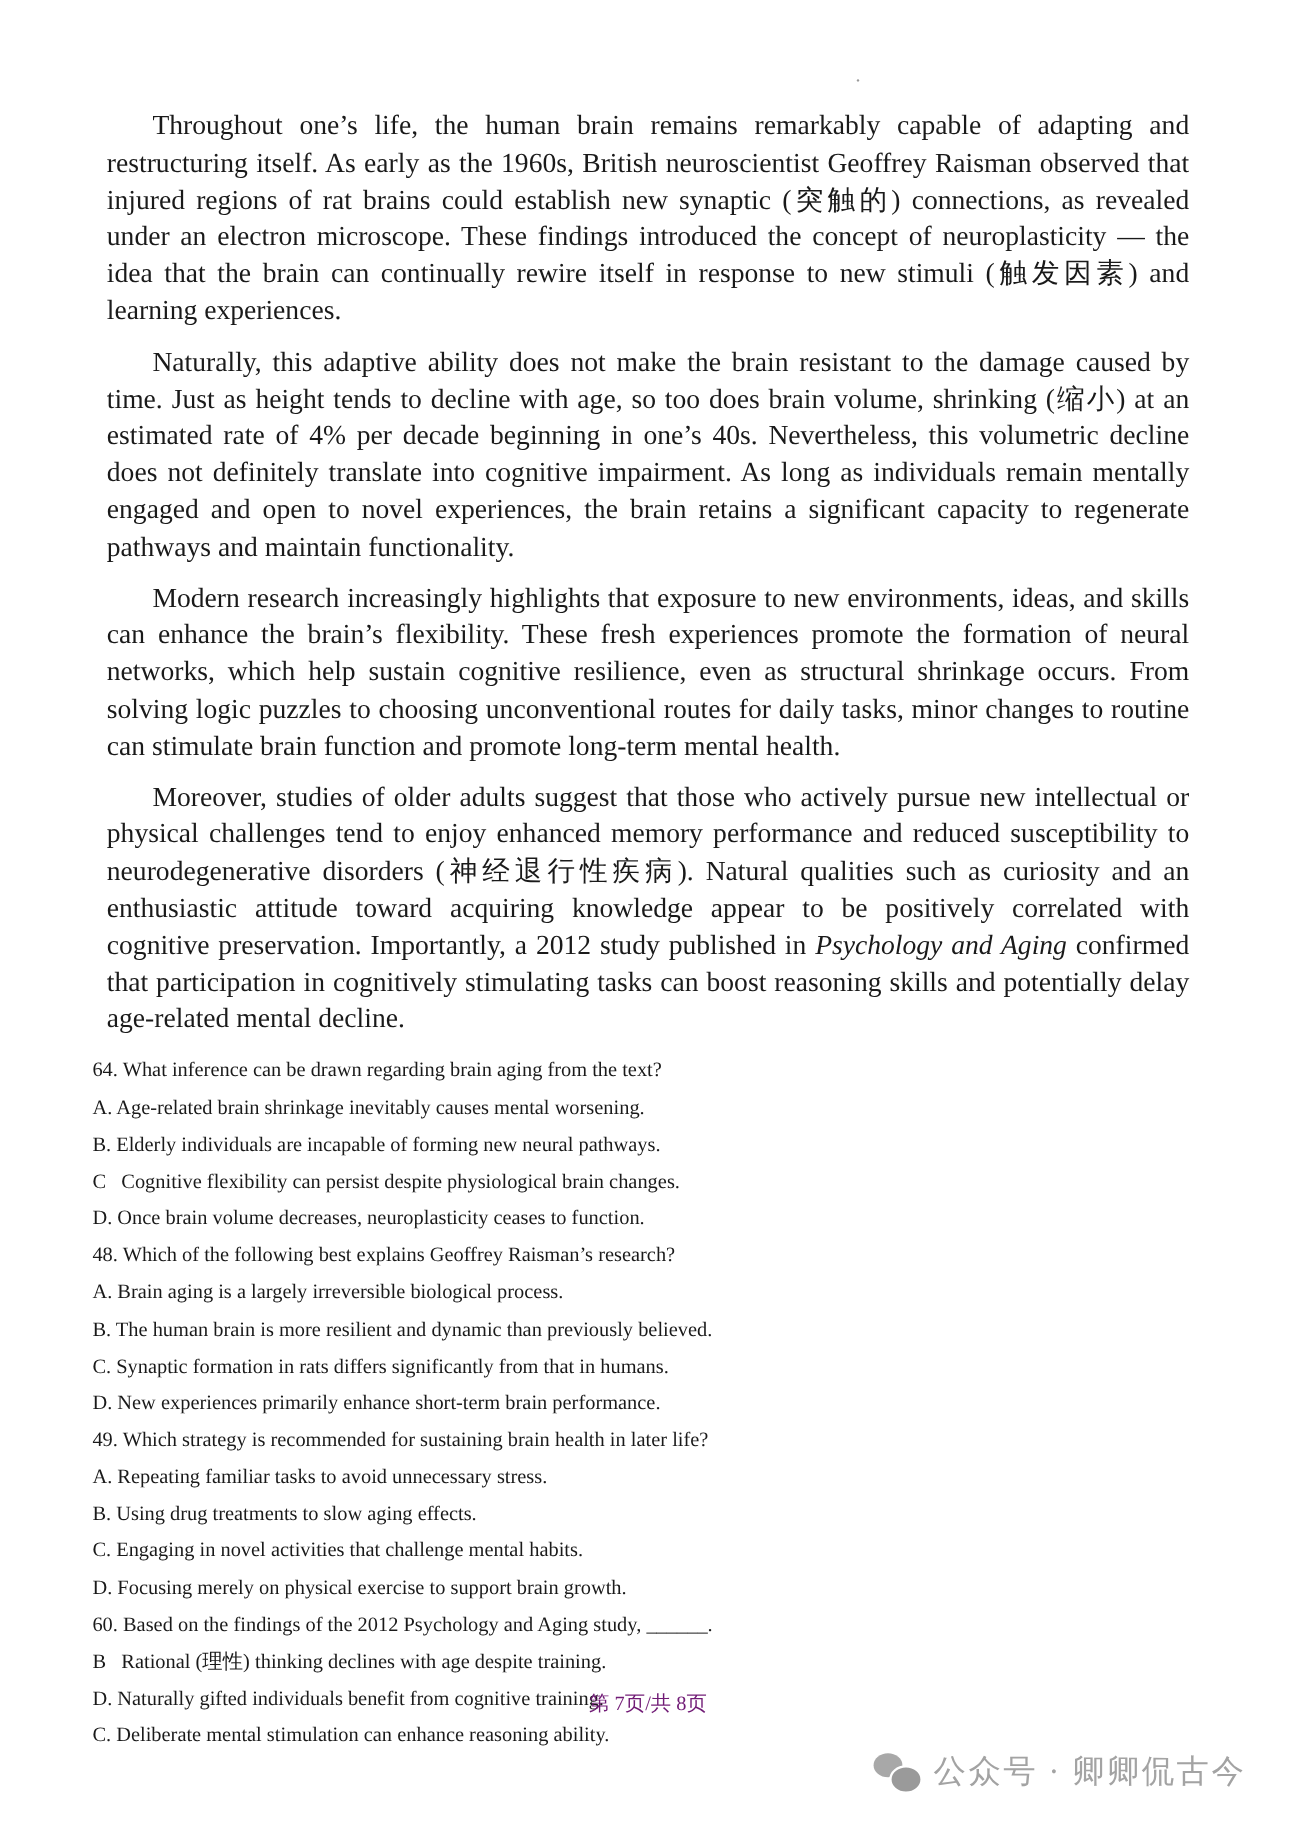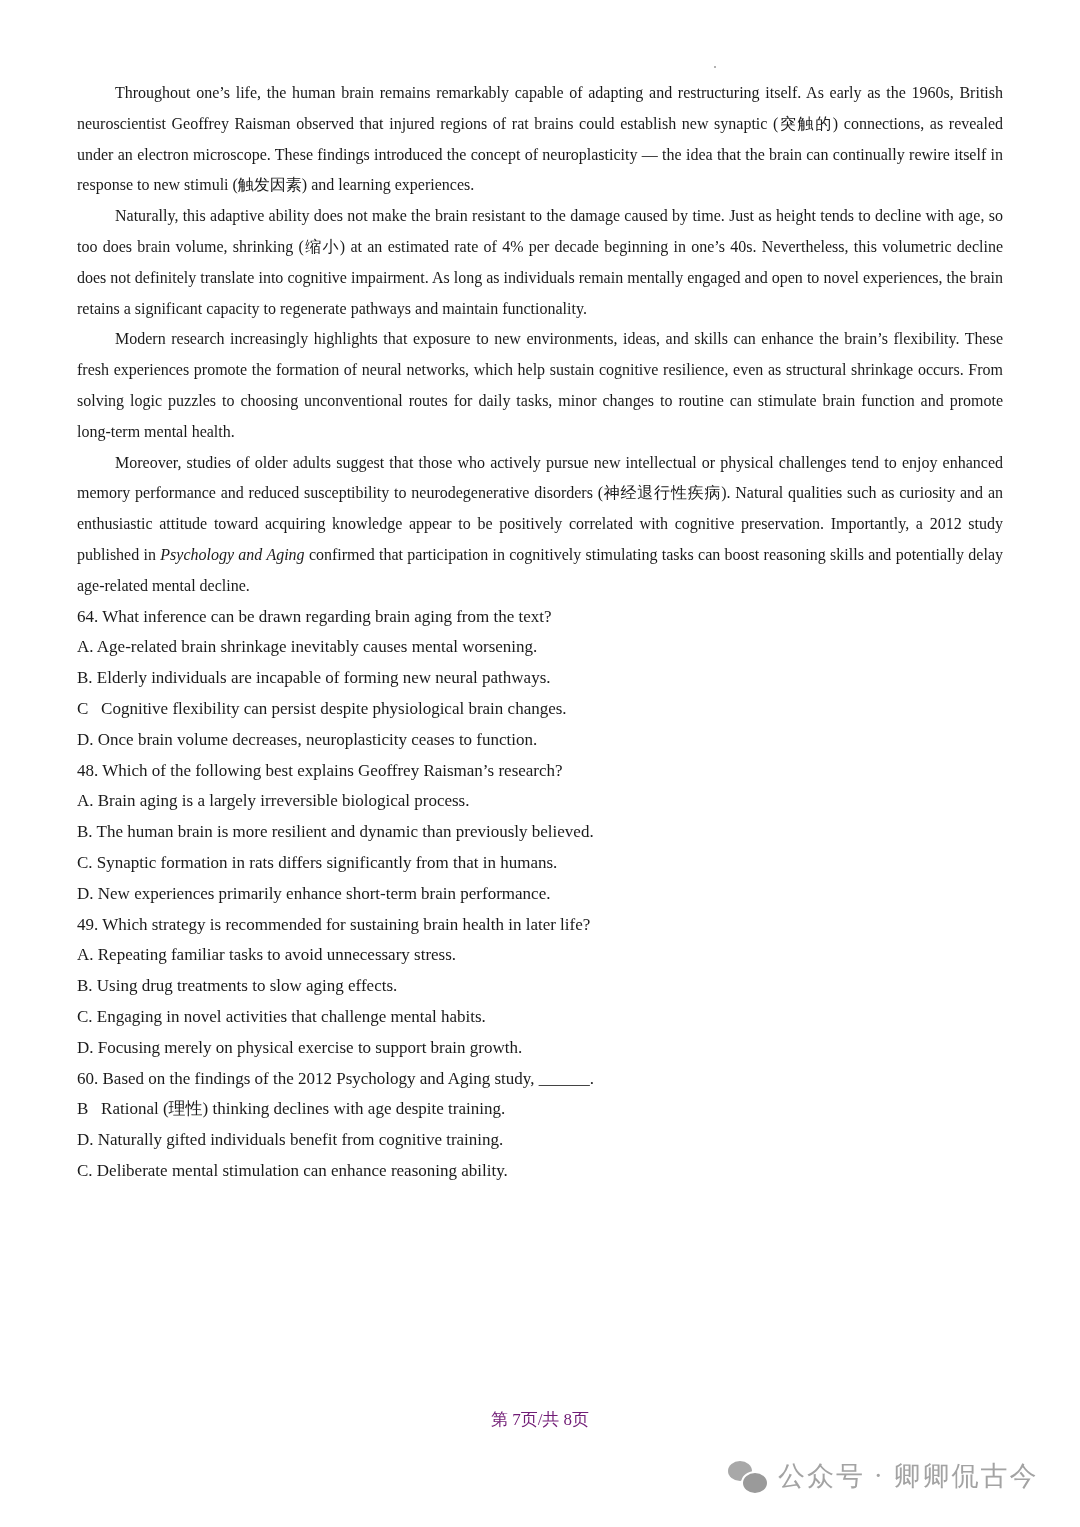--- a/index.html
+++ b/index.html
@@ -2,21 +2,21 @@
 <html><head>
 <meta charset="utf-8">
 <style>
   html, body { margin: 0; padding: 0; }
   body {
     width: 1080px; height: 1527px; background: #ffffff; position: relative; overflow: hidden;
     font-family: "Liberation Serif", "DejaVu Serif", serif; color: #1a1a1a;
   }
   .page { position: absolute; left: 77px; top: 78px; width: 926px; }
   .line { font-size: 17px; line-height: 30.8px; margin: 0; }
-  .para { font-size: 16px; line-height: 30.8px; margin: 0; text-align: justify; text-indent: 38px; }
+  .para { font-size: 23px; line-height: 30.8px; margin: 12px; text-align: justify; text-indent: 38px; }
   .q { font-size: 17px; line-height: 30.8px; margin: 0; }
   .opt { font-size: 17px; line-height: 30.8px; margin: 0; }
   i { font-style: italic; }
   .footer {
     position: absolute; left: 0; right: 0; top: 1408px; text-align: center;
     font-size: 17px; color: #701a75;
   }
   .watermark {
     position: absolute; left: 728px; top: 1458px; display: flex; align-items: center;
     font-family: Liberation Serif, serif; font-size: 27px; color: #a3a3a3; letter-spacing: 2px;

